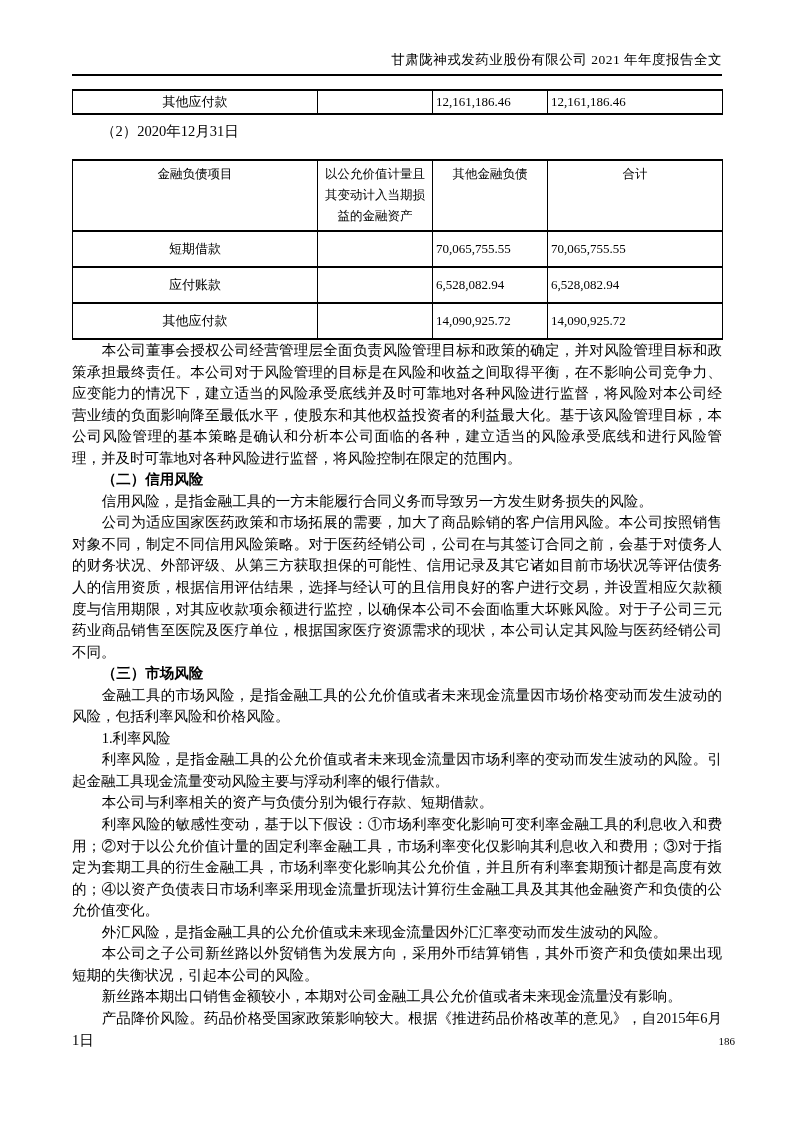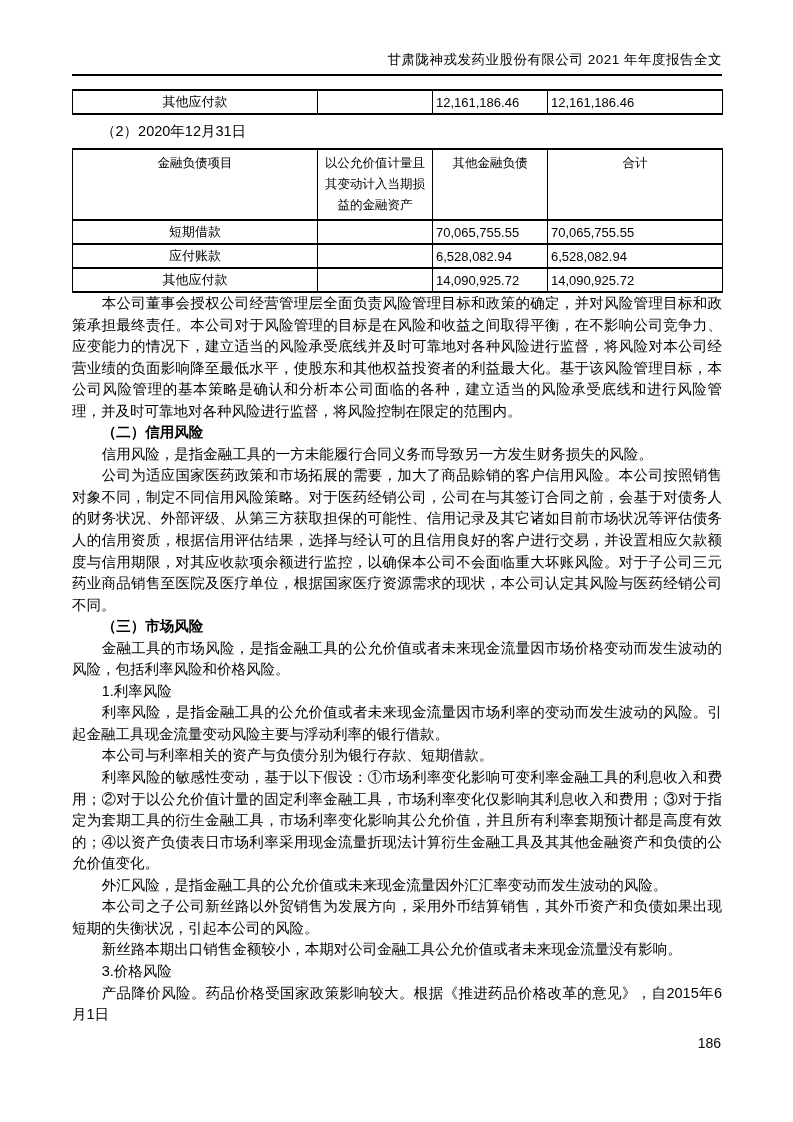--- a/index.html
+++ b/index.html
@@ -4,59 +4,59 @@
 <style>
   html, body { margin: 0; padding: 0; background: #ffffff; }
   .page {
     position: relative;
     width: 793px;
     height: 1122px;
     box-sizing: border-box;
     padding: 51px 71px 0 72px;
     background: #ffffff;
     color: #000000;
-    font-family: Liberation Sans, sans-serif;
+    font-family: Liberation Serif, serif;
     overflow: hidden;
   }
   .page-header-title {
     text-align: right;
     font-size: 13.5px;
     line-height: 17px;
     letter-spacing: 0.5px;
   }
   .header-rule {
     border: none;
     border-top: 2px solid #000;
     margin: 6px 0 0 0;
   }
   table.fin-table {
     border-collapse: collapse;
     table-layout: fixed;
     width: 650px;
     font-size: 13px;
   }
   table.partial { margin-top: 13px; }
-  table.t2020 { margin-top: 7px; padding-left: 20px; }
+  table.t2020 { margin-top: 18px; padding-left: 20px; }
   .fin-table td, .fin-table th {
     border: 1px solid #000;
     border-top-width: 2px;
     border-bottom-width: 2px;
     padding: 1px 3px;
     font-weight: normal;
     overflow: hidden;
   }
   .fin-table th {
     vertical-align: top;
     text-align: center;
     font-size: 12.5px;
     line-height: 21px;
     padding: 3px 1px;
   }
   .hdr-row { height: 62px; }
-  .data-row { height: 24px; }
+  .data-row { height: 36px; }
   .partial-row { height: 24px; }
   .cell-label { text-align: center; white-space: nowrap; }
   .num { text-align: left; white-space: nowrap; padding-right: 3px; }
   .num4 { padding-right: 60px; }
   .h4pad { padding-right: 58px; }
   .date-heading {
     margin: 6px 0 3px 0;
     font-size: 14.5px;
     line-height: 20px;
     padding-left: 29px;
@@ -64,22 +64,22 @@
   .body-text {
     font-size: 14.5px;
     line-height: 21.55px;
     text-align: justify;
   }
   .para { margin: 0; text-indent: 2.05em; }
   .heading { font-weight: bold; }
   .page-number {
     position: absolute;
     top: 1035px;
-    right: 72px;
-    font-size: 14px;
+    right: 58px;
+    font-size: 11px;
   }
 </style>
 </head>
 <body>
 
 <div class="page">
 
   <div class="page-header-title">甘肃陇神戎发药业股份有限公司 2021 年年度报告全文</div>
   <hr class="header-rule">
 
@@ -144,19 +144,18 @@
     <p class="para">公司为适应国家医药政策和市场拓展的需要，加大了商品赊销的客户信用风险。本公司按照销售对象不同，制定不同信用风险策略。对于医药经销公司，公司在与其签订合同之前，会基于对债务人的财务状况、外部评级、从第三方获取担保的可能性、信用记录及其它诸如目前市场状况等评估债务人的信用资质，根据信用评估结果，选择与经认可的且信用良好的客户进行交易，并设置相应欠款额度与信用期限，对其应收款项余额进行监控，以确保本公司不会面临重大坏账风险。对于子公司三元药业商品销售至医院及医疗单位，根据国家医疗资源需求的现状，本公司认定其风险与医药经销公司不同。</p>
     <p class="para heading">（三）市场风险</p>
     <p class="para">金融工具的市场风险，是指金融工具的公允价值或者未来现金流量因市场价格变动而发生波动的风险，包括利率风险和价格风险。</p>
     <p class="para">1.利率风险</p>
     <p class="para">利率风险，是指金融工具的公允价值或者未来现金流量因市场利率的变动而发生波动的风险。引起金融工具现金流量变动风险主要与浮动利率的银行借款。</p>
     <p class="para">本公司与利率相关的资产与负债分别为银行存款、短期借款。</p>
     <p class="para">利率风险的敏感性变动，基于以下假设：①市场利率变化影响可变利率金融工具的利息收入和费用；②对于以公允价值计量的固定利率金融工具，市场利率变化仅影响其利息收入和费用；③对于指定为套期工具的衍生金融工具，市场利率变化影响其公允价值，并且所有利率套期预计都是高度有效的；④以资产负债表日市场利率采用现金流量折现法计算衍生金融工具及其其他金融资产和负债的公允价值变化。</p>
     <p class="para">外汇风险，是指金融工具的公允价值或未来现金流量因外汇汇率变动而发生波动的风险。</p>
     <p class="para">本公司之子公司新丝路以外贸销售为发展方向，采用外币结算销售，其外币资产和负债如果出现短期的失衡状况，引起本公司的风险。</p>
     <p class="para">新丝路本期出口销售金额较小，本期对公司金融工具公允价值或者未来现金流量没有影响。</p>
-    <p class="para">3.价格风险</p>
     <p class="para">产品降价风险。药品价格受国家政策影响较大。根据《推进药品价格改革的意见》，自2015年6月1日</p>
   </div>
 
   <div class="page-number">186</div>
 
 </div>
 
 </body></html>

